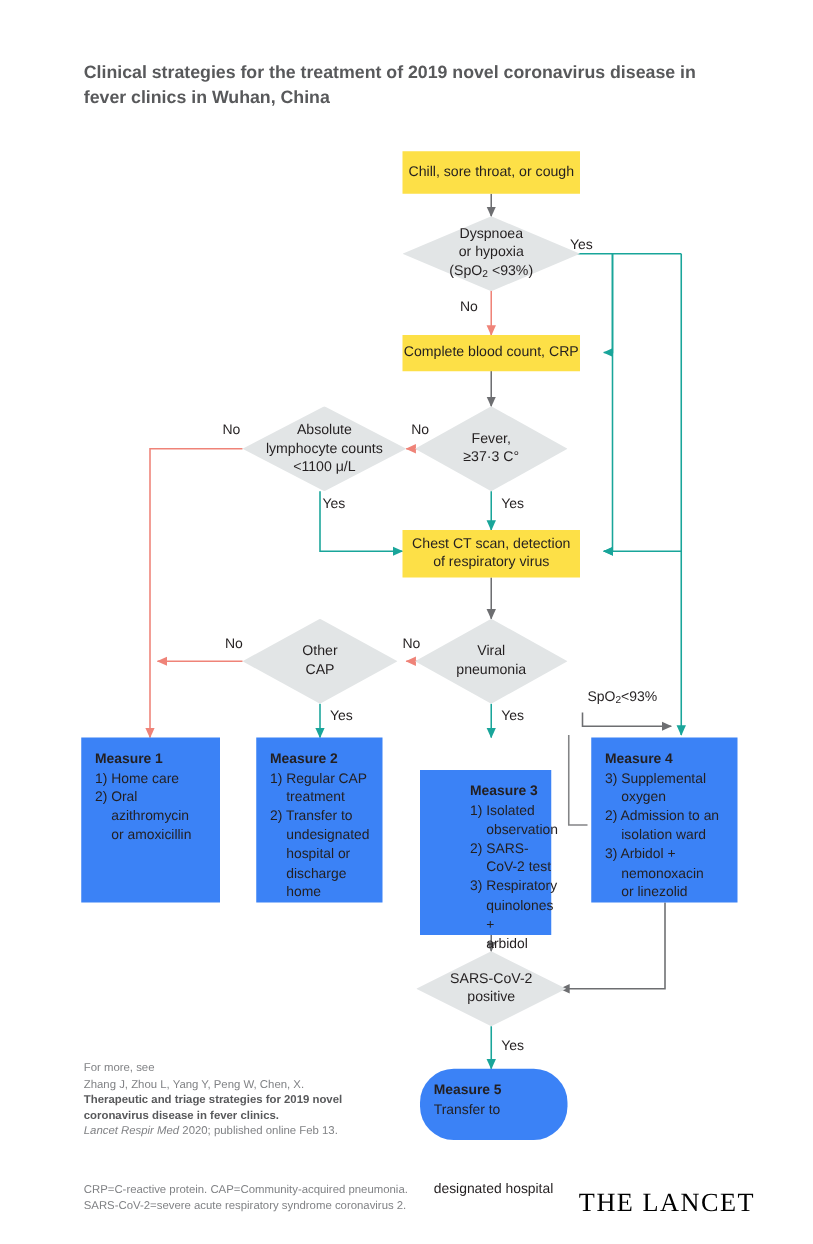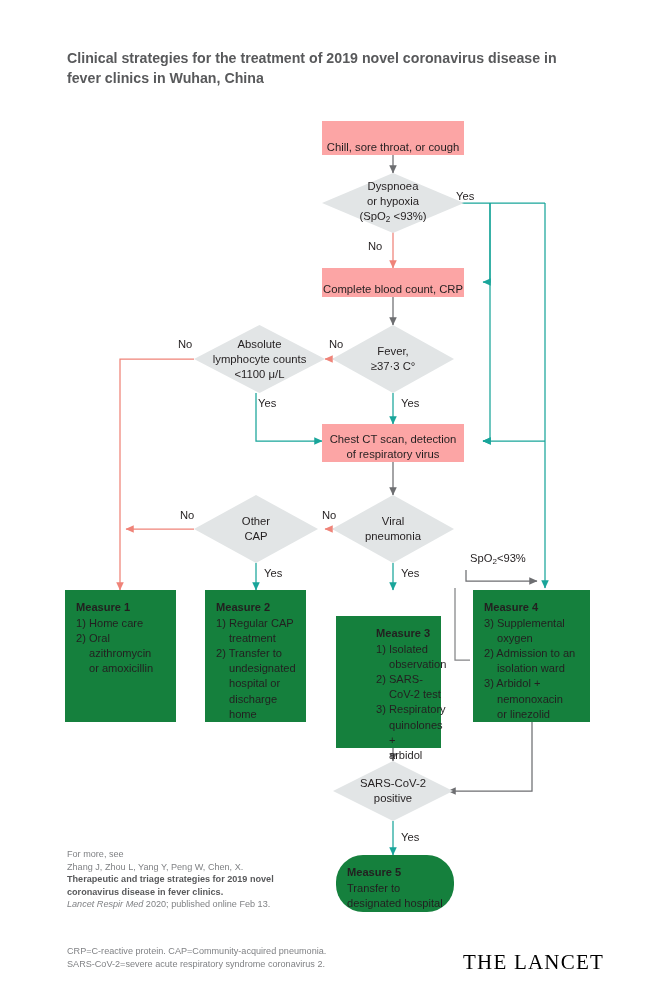--- a/index.html
+++ b/index.html
@@ -15,26 +15,26 @@
     position:absolute;left:67px;top:48px;width:520px;
     font-size:14.2px;line-height:20px;font-weight:bold;color:#58595b;
   }
 
   
   #wires{position:absolute;left:0;top:0;width:650px;height:995px;}
 
   
   .node{position:absolute;box-sizing:border-box;}
   .box{
-    background:#fca5a5;
-    display:flex;align-items:flex-end;justify-content:center;
+    background:#fde047;
+    display:flex;align-items:center;justify-content:center;
     font-size:11.3px;line-height:15px;color:#231f20;text-align:center;
   }
   .measure{
-    background:#15803d;
+    background:#3b82f6;
     align-items:flex-start;justify-content:flex-start;text-align:left;
     padding:10px 9px 8px 11px;
     font-size:11.1px;line-height:15.1px;
   }
   .mtitle{font-weight:bold;display:block;margin-bottom:1px;}
   .mline{display:block;padding-left:13px;text-indent:-13px;}
   .mcont{display:block;padding-left:13px;text-indent:0;}
 
   
   .dia{position:absolute;}
@@ -261,21 +261,21 @@
       <span class="mline">3) Arbidol +</span>
       <span class="mcont">nemonoxacin</span>
       <span class="mcont">or linezolid</span>
     </div>
   </div>
 
   <div class="node box measure" style="left:336px;top:855px;width:118px;height:57px;border-radius:27px;">
     <div>
       <span class="mtitle">Measure 5</span>
       <span style="display:block;">Transfer to</span>
-      <span style="display:block;">designated hospital</span>
+      <span style="display:block;margin-top:48px;">designated hospital</span>
     </div>
   </div>
 
   <div class="elabel" style="left:456px;top:190px;">Yes</div>
   <div class="elabel" style="left:368px;top:240px;">No</div>
   <div class="elabel" style="left:329px;top:338px;">No</div>
   <div class="elabel" style="left:401px;top:397px;">Yes</div>
   <div class="elabel" style="left:178px;top:338px;">No</div>
   <div class="elabel" style="left:258px;top:397px;">Yes</div>
   <div class="elabel" style="left:322px;top:509px;">No</div>

